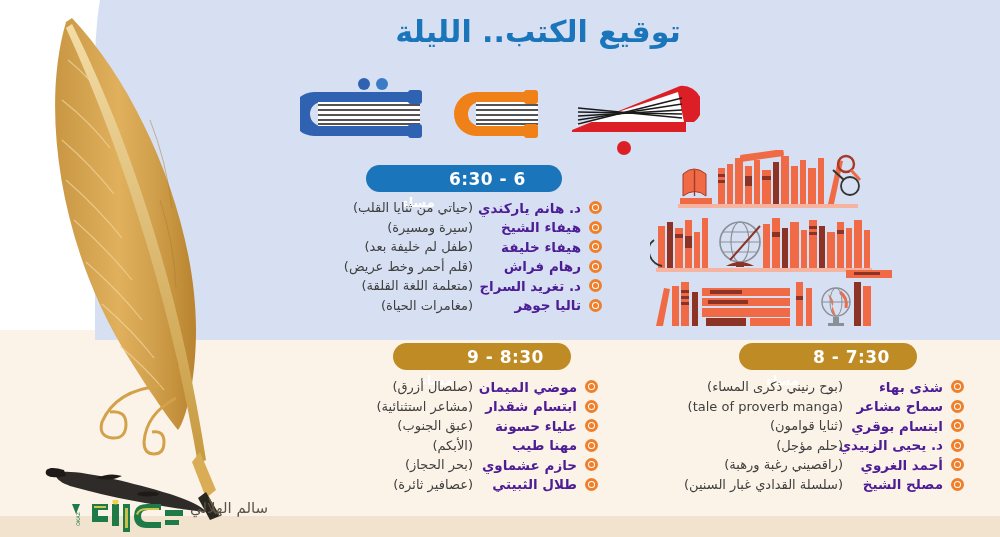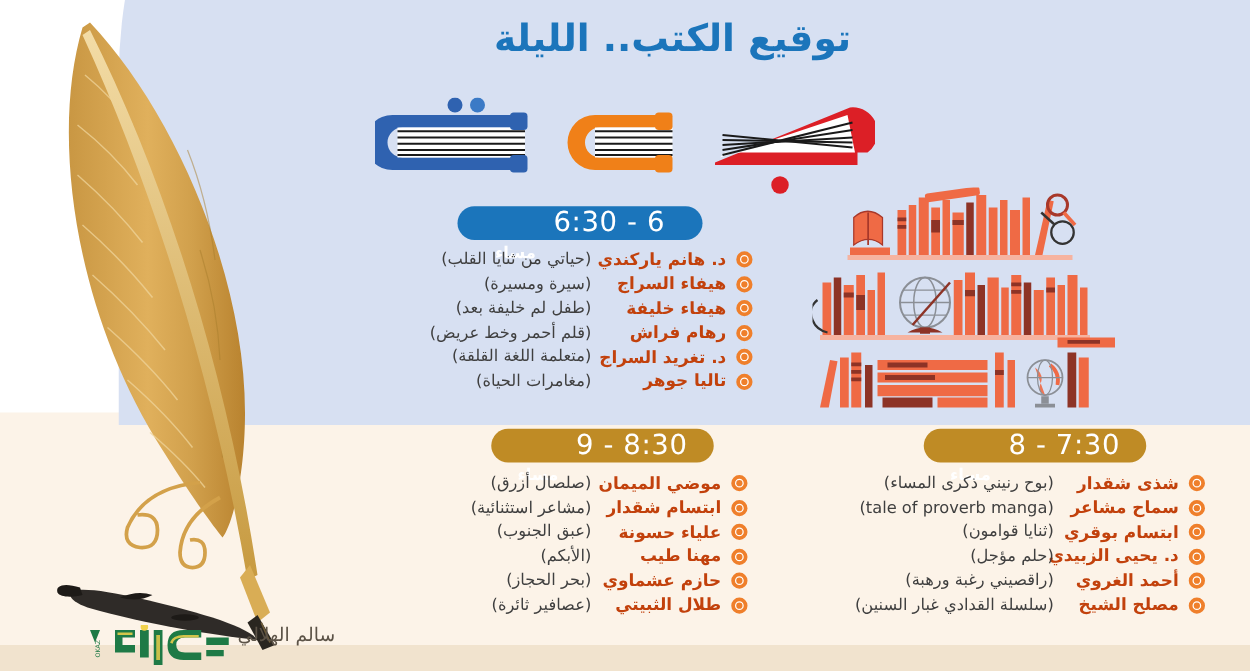--- a/index.html
+++ b/index.html
@@ -42,21 +42,21 @@
 
   
   .feather-art{position:absolute;left:10px;top:0px;width:240px;height:520px;}
 
   
   .badge{
     position:absolute;height:27px;border-radius:14px;
     display:flex;align-items:center;justify-content:center;gap:14px;
     direction:rtl;color:#ffffff;padding:0 18px;box-sizing:border-box;
   }
-  .badge .btime{font-size:22px;font-weight:normal;letter-spacing:.5px;}
+  .badge .btime{font-size:17px;font-weight:bold;letter-spacing:.5px;text-align:center;}
   .badge .bper{font-size:13px;font-weight:bold;margin-top:47px;}
   .badge-blue{background:#1b75bb;}
   .badge-gold{background:#bf8b25;}
 
   #badge1{left:366px;top:165px;width:196px;}
   #badge2{left:393px;top:343px;width:178px;}
   #badge3{left:739px;top:343px;width:178px;}
 
   
   .list{position:absolute;direction:rtl;}
@@ -68,21 +68,21 @@
     width:13px;height:13px;border-radius:50%;
     background:#ffffff;border:3px solid #ef7f2b;
     box-sizing:border-box;position:relative;flex:0 0 auto;
   }
   .dot::after{
     content:"";position:absolute;left:50%;top:50%;
     width:5px;height:5px;margin:-2.5px 0 0 -2.5px;
     border-radius:50%;background:#ef7f2b;
   }
   .nm{
-    color:#c2410c;font-weight:bold;font-size:13.5px;
+    color:#4c1d95;font-weight:bold;font-size:13.5px;
     flex:0 0 auto;
   }
   .bk{
     color:#3f3f3f;font-size:13px;flex:0 0 auto;
   }
   
   .list .nm{width:96px;text-align:right;}
   .list .bk{width:auto;}
 
   #list1{right:398px;top:198px;}
@@ -339,21 +339,21 @@
   </div>
 
   <div class="list" id="list1">
     <div class="row">
       <span class="dot"></span>
       <span class="nm">د. هانم ياركندي</span>
       <span class="bk">(حياتي من ثنايا القلب)</span>
     </div>
     <div class="row">
       <span class="dot"></span>
-      <span class="nm">هيفاء السراج</span>
+      <span class="nm">هيفاء الشيخ</span>
       <span class="bk">(سيرة ومسيرة)</span>
     </div>
     <div class="row">
       <span class="dot"></span>
       <span class="nm">هيفاء خليفة</span>
       <span class="bk">(طفل لم خليفة بعد)</span>
     </div>
     <div class="row">
       <span class="dot"></span>
       <span class="nm">رهام فراش</span>
@@ -410,21 +410,21 @@
   </div>
 
   <div class="badge badge-gold" id="badge3">
     <span class="btime">7:30 - 8</span>
     <span class="bper">مساء</span>
   </div>
 
   <div class="list" id="list3">
     <div class="row">
       <span class="dot"></span>
-      <span class="nm">شذى شقدار</span>
+      <span class="nm">شذى بهاء</span>
       <span class="bk">(بوح رنيني ذكرى المساء)</span>
     </div>
     <div class="row">
       <span class="dot"></span>
       <span class="nm">سماح مشاعر</span>
       <span class="bk">(tale of proverb manga)</span>
     </div>
     <div class="row">
       <span class="dot"></span>
       <span class="nm">ابتسام بوقري</span>

